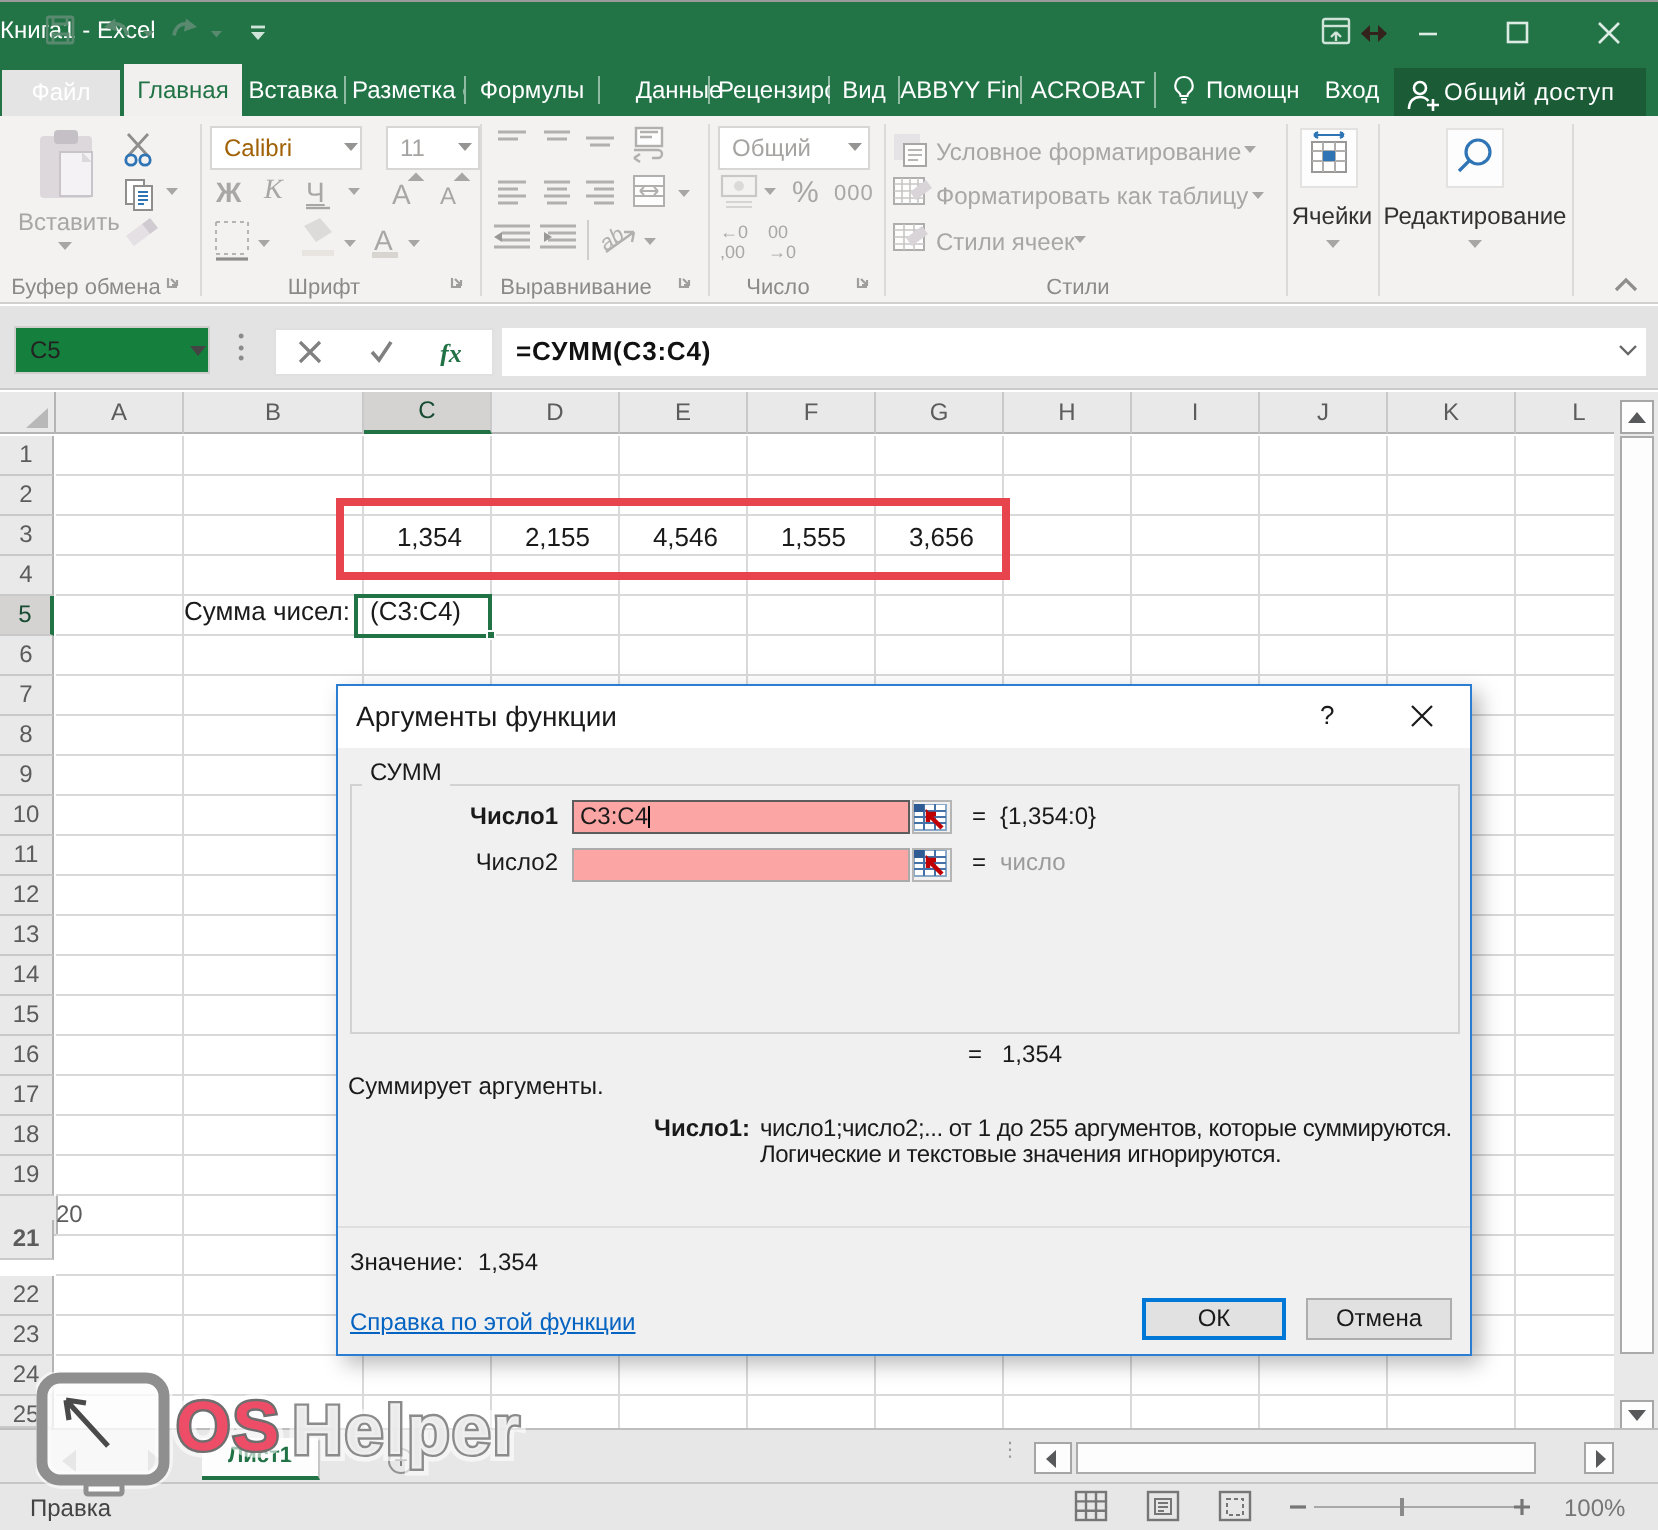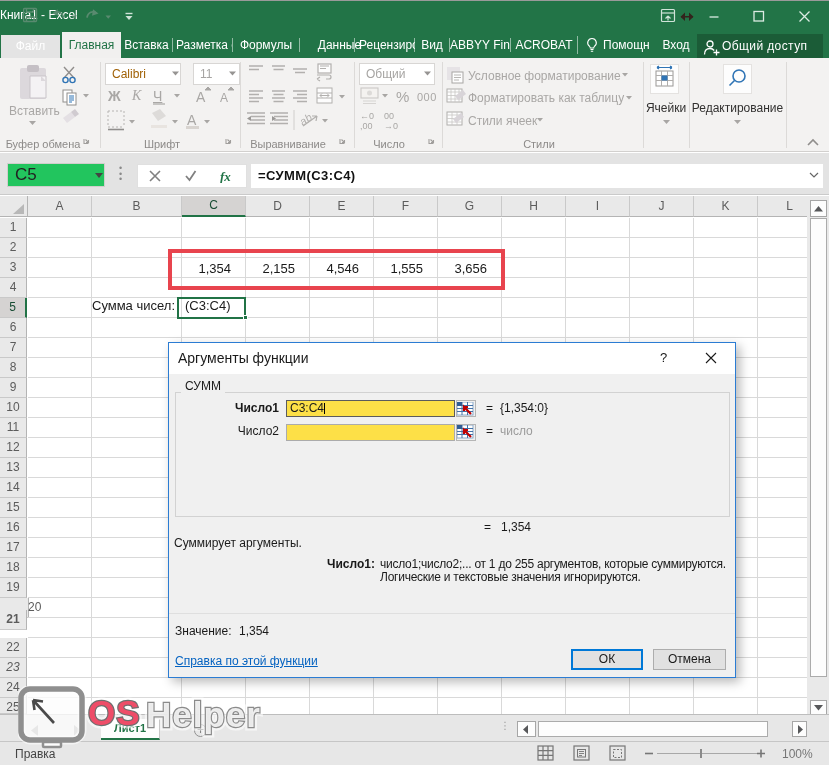--- a/index.html
+++ b/index.html
@@ -15,38 +15,38 @@
 .tabsep{position:absolute;top:6px;height:14px;width:1px;background:rgba(255,255,255,.5)}
 #tab-file{left:1px;top:3px;width:59px;height:23px;background:#e4e4e4;color:#fff;line-height:23px}
 #tab-home{left:62px;width:59px;background:#f1f0ef;color:#217346}
 
 #ribbon{left:0;top:58px;width:829px;height:94px;background:#f3f2f1;border-bottom:1px solid #d2d0ce}
 .gsep{position:absolute;top:4px;height:86px;width:1px;background:#dcdad8}
 .glabel{position:absolute;top:80px;height:14px;font-size:11px;color:#8c8a88;text-align:center;width:120px}
 .gray{color:#a9a7a5}
 
 #fbar{left:0;top:153px;width:829px;height:42px;background:#e3e3e3;border-bottom:1px solid #cacaca}
-#namebox{left:7px;top:10px;width:98px;height:24px;background:#22c55e;border:1px solid #d0cecc;font-size:17px;line-height:22px;padding-left:7px;color:#222}
+#namebox{left:7px;top:10px;width:98px;height:24px;background:#15803d;border:1px solid #d0cecc;font-size:12px;line-height:22px;padding-left:7px;color:#222}
 #fxpanel{left:137px;top:11px;width:110px;height:24px;background:#fff;border:1px solid #e0e0e0}
 #fxfield{left:251px;top:11px;width:572px;height:24px;background:#fff;font-size:13px;font-weight:700;letter-spacing:.4px;line-height:23px;padding-left:7px;color:#111}
 
 #grid{left:0;top:195px;width:829px;height:523px;background:#fff}
 .colhdr{position:absolute;top:1px;height:21px;background:#e9e9e9;border-right:1px solid #c9c9c9;border-bottom:1px solid #b4b4b4;font-size:12px;color:#5c5c5c;text-align:center;line-height:20px}
 .rowhdr{position:absolute;left:0;width:27px;background:#e9e9e9;border-right:1px solid #b4b4b4;border-bottom:1px solid #c9c9c9;font-size:12px;color:#5c5c5c;text-align:center}
 .vline{position:absolute;top:23px;width:1px;background:#d9d9d9;height:496px}
 #gridrows{left:28px;top:23px;width:779px;height:496px;background:repeating-linear-gradient(to bottom,transparent 0,transparent 19px,#d9d9d9 19px,#d9d9d9 20px)}
 .cellnum{position:absolute;font-size:13px;color:#1a1a1a;text-align:right;height:20px;line-height:19px}
 
 #vsb{left:807px;top:196px;width:22px;height:519px;background:#e9e9e9}
 #sheetbar{left:0;top:714px;width:829px;height:28px;background:#e7e7e7;border-top:1px solid #bdbdbd;border-bottom:1px solid #c6c6c6}
 #statusbar{left:0;top:742px;width:829px;height:23px;background:#e7e7e7;font-size:12px;color:#444}
 
 #dialog{left:168px;top:342px;width:568px;height:336px;background:#f0f0f0;border:1px solid #2b7cd3;box-shadow:4px 4px 10px rgba(0,0,0,.28);font-size:12px;color:#1a1a1a}
 #dlgtitle{position:absolute;left:0;top:0;width:100%;height:31px;background:#fff;font-size:14px;color:#1a1a1a}
-.dlginput{position:absolute;left:117px;width:169px;height:17px;background:#fde047}
+.dlginput{position:absolute;left:117px;width:169px;height:17px;background:#fca5a5}
 .rangebtn{position:absolute;left:287px;width:20px;height:17px;background:#f0f0f0;border:1px solid #b5b5b5}
 .btn{position:absolute;height:21px;background:#e1e1e1;border:1px solid #adadad;font-size:12px;text-align:center;line-height:19px;color:#1a1a1a}
 
 #wm{left:18px;top:686px;width:280px;height:70px}
 </style></head>
 <body>
 <div id="app">
 
 <div class="abs" id="titlebar"></div>
 <div class="abs" id="topedge"></div>
@@ -361,21 +361,21 @@
   <div class="rowhdr" style="top:263px;height:20px;line-height:19px;">13</div>
   <div class="rowhdr" style="top:283px;height:20px;line-height:19px;">14</div>
   <div class="rowhdr" style="top:303px;height:20px;line-height:19px;">15</div>
   <div class="rowhdr" style="top:323px;height:20px;line-height:19px;">16</div>
   <div class="rowhdr" style="top:343px;height:20px;line-height:19px;">17</div>
   <div class="rowhdr" style="top:363px;height:20px;line-height:19px;">18</div>
   <div class="rowhdr" style="top:383px;height:20px;line-height:19px;">19</div>
   <div class="rowhdr" style="top:403px;height:20px;line-height:19px;padding-left:28px;">20</div>
   <div class="rowhdr" style="top:415px;height:20px;line-height:19px;font-weight:bold;">21</div>
   <div class="rowhdr" style="top:443px;height:20px;line-height:19px;">22</div>
-  <div class="rowhdr" style="top:463px;height:20px;line-height:19px;font-style:italic;">23</div>
+  <div class="rowhdr" style="top:463px;height:20px;line-height:19px;">23</div>
   <div class="rowhdr" style="top:483px;height:20px;line-height:19px;">24</div>
   <div class="rowhdr" style="top:503px;height:16px;line-height:19px;overflow:hidden;">25</div>
   <div class="abs" id="gridrows"></div>
   <div class="vline" style="left:91px"></div>
   <div class="vline" style="left:181px"></div>
   <div class="vline" style="left:245px"></div>
   <div class="vline" style="left:309px"></div>
   <div class="vline" style="left:373px"></div>
   <div class="vline" style="left:437px"></div>
   <div class="vline" style="left:501px"></div>

